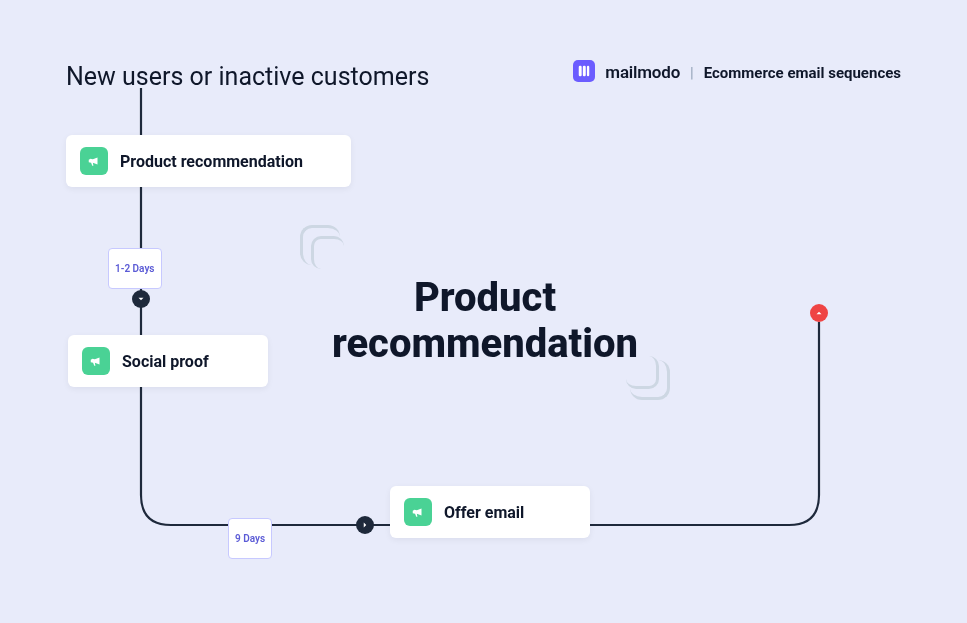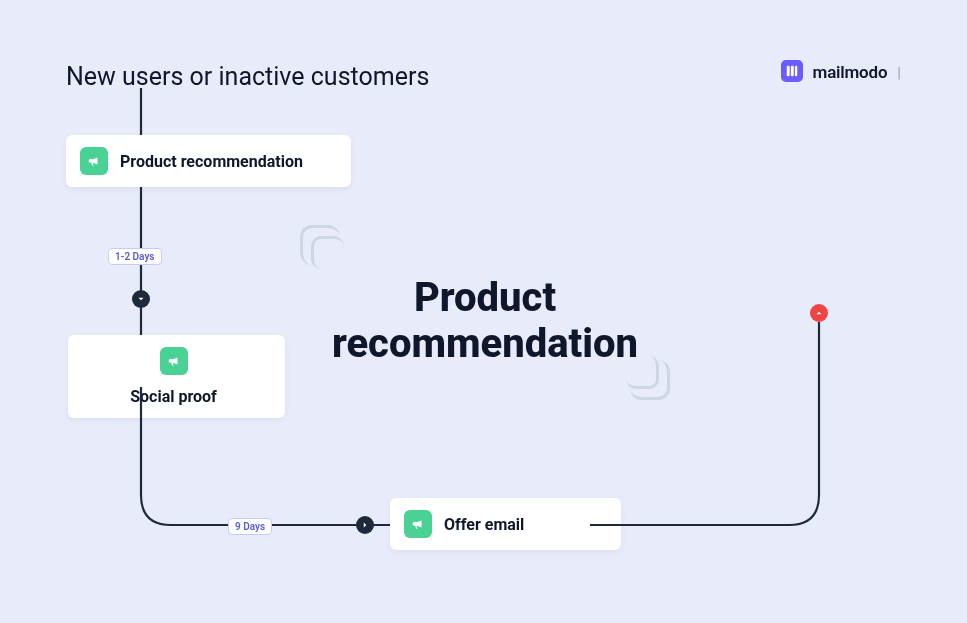--- a/index.html
+++ b/index.html
@@ -48,32 +48,32 @@
   .card .icon {
     width: 28px; height: 28px; border-radius: 6px;
     background: #4ad295;
     display: flex; align-items: center; justify-content: center;
     flex-shrink: 0;
   }
   .card .icon svg { width: 14px; height: 14px; fill: #fff; }
   .card .label { font-size: 16px; font-weight: 700; color: #0f172a; white-space: nowrap; }
 
   .card-1 { left: 66px; top: 135px; width: 285px; }
-  .card-2 { left: 68px; top: 335px; width: 217px; flex-direction: column; }
-  .card-3 { left: 390px; top: 498px; width: 231px; }
+  .card-2 { left: 68px; top: 335px; width: 200px; }
+  .card-3 { left: 390px; top: 486px; width: 200px; }
 
   
   .pill {
     position: absolute;
     background: #fff;
     border: 1px solid #c7c9ff;
     border-radius: 4px;
     font-size: 10px; font-weight: 600;
     color: #5b5bd6;
-    padding: 2px 6px;
+    padding: 14px 6px;
     z-index: 3;
   }
   .pill-1 { left: 108px; top: 248px; }
   .pill-2 { left: 228px; top: 518px; }
 
   
   .dot {
     position: absolute;
     width: 18px; height: 18px; border-radius: 50%;
     display: flex; align-items: center; justify-content: center;
@@ -161,20 +161,21 @@
   <div class="brand">
     <span class="brand-logo">
       <svg viewBox="0 0 24 24">
           <rect x="3" y="3" width="5" height="18" rx="2" fill="#fff"></rect>
           <rect x="10" y="3" width="5" height="18" rx="2" fill="#fff"></rect>
           <rect x="17" y="3" width="4" height="18" rx="2" fill="#fff"></rect>
         </svg>
     </span>
     <span class="brand-name">mailmodo</span>
     <span class="brand-sep">|</span>
+    <span class="brand-sub">Ecommerce email sequences</span>
   </div>
 
   <div class="card card-1">
     <span class="icon">
       <svg viewBox="0 0 24 24">
           <path d="M3 10v4l4 1 2 5h2l-1-5 8 3V6l-8 3-4-1-3 2z"></path>
         </svg>
     </span>
     <span class="label">Product recommendation</span>
   </div>

